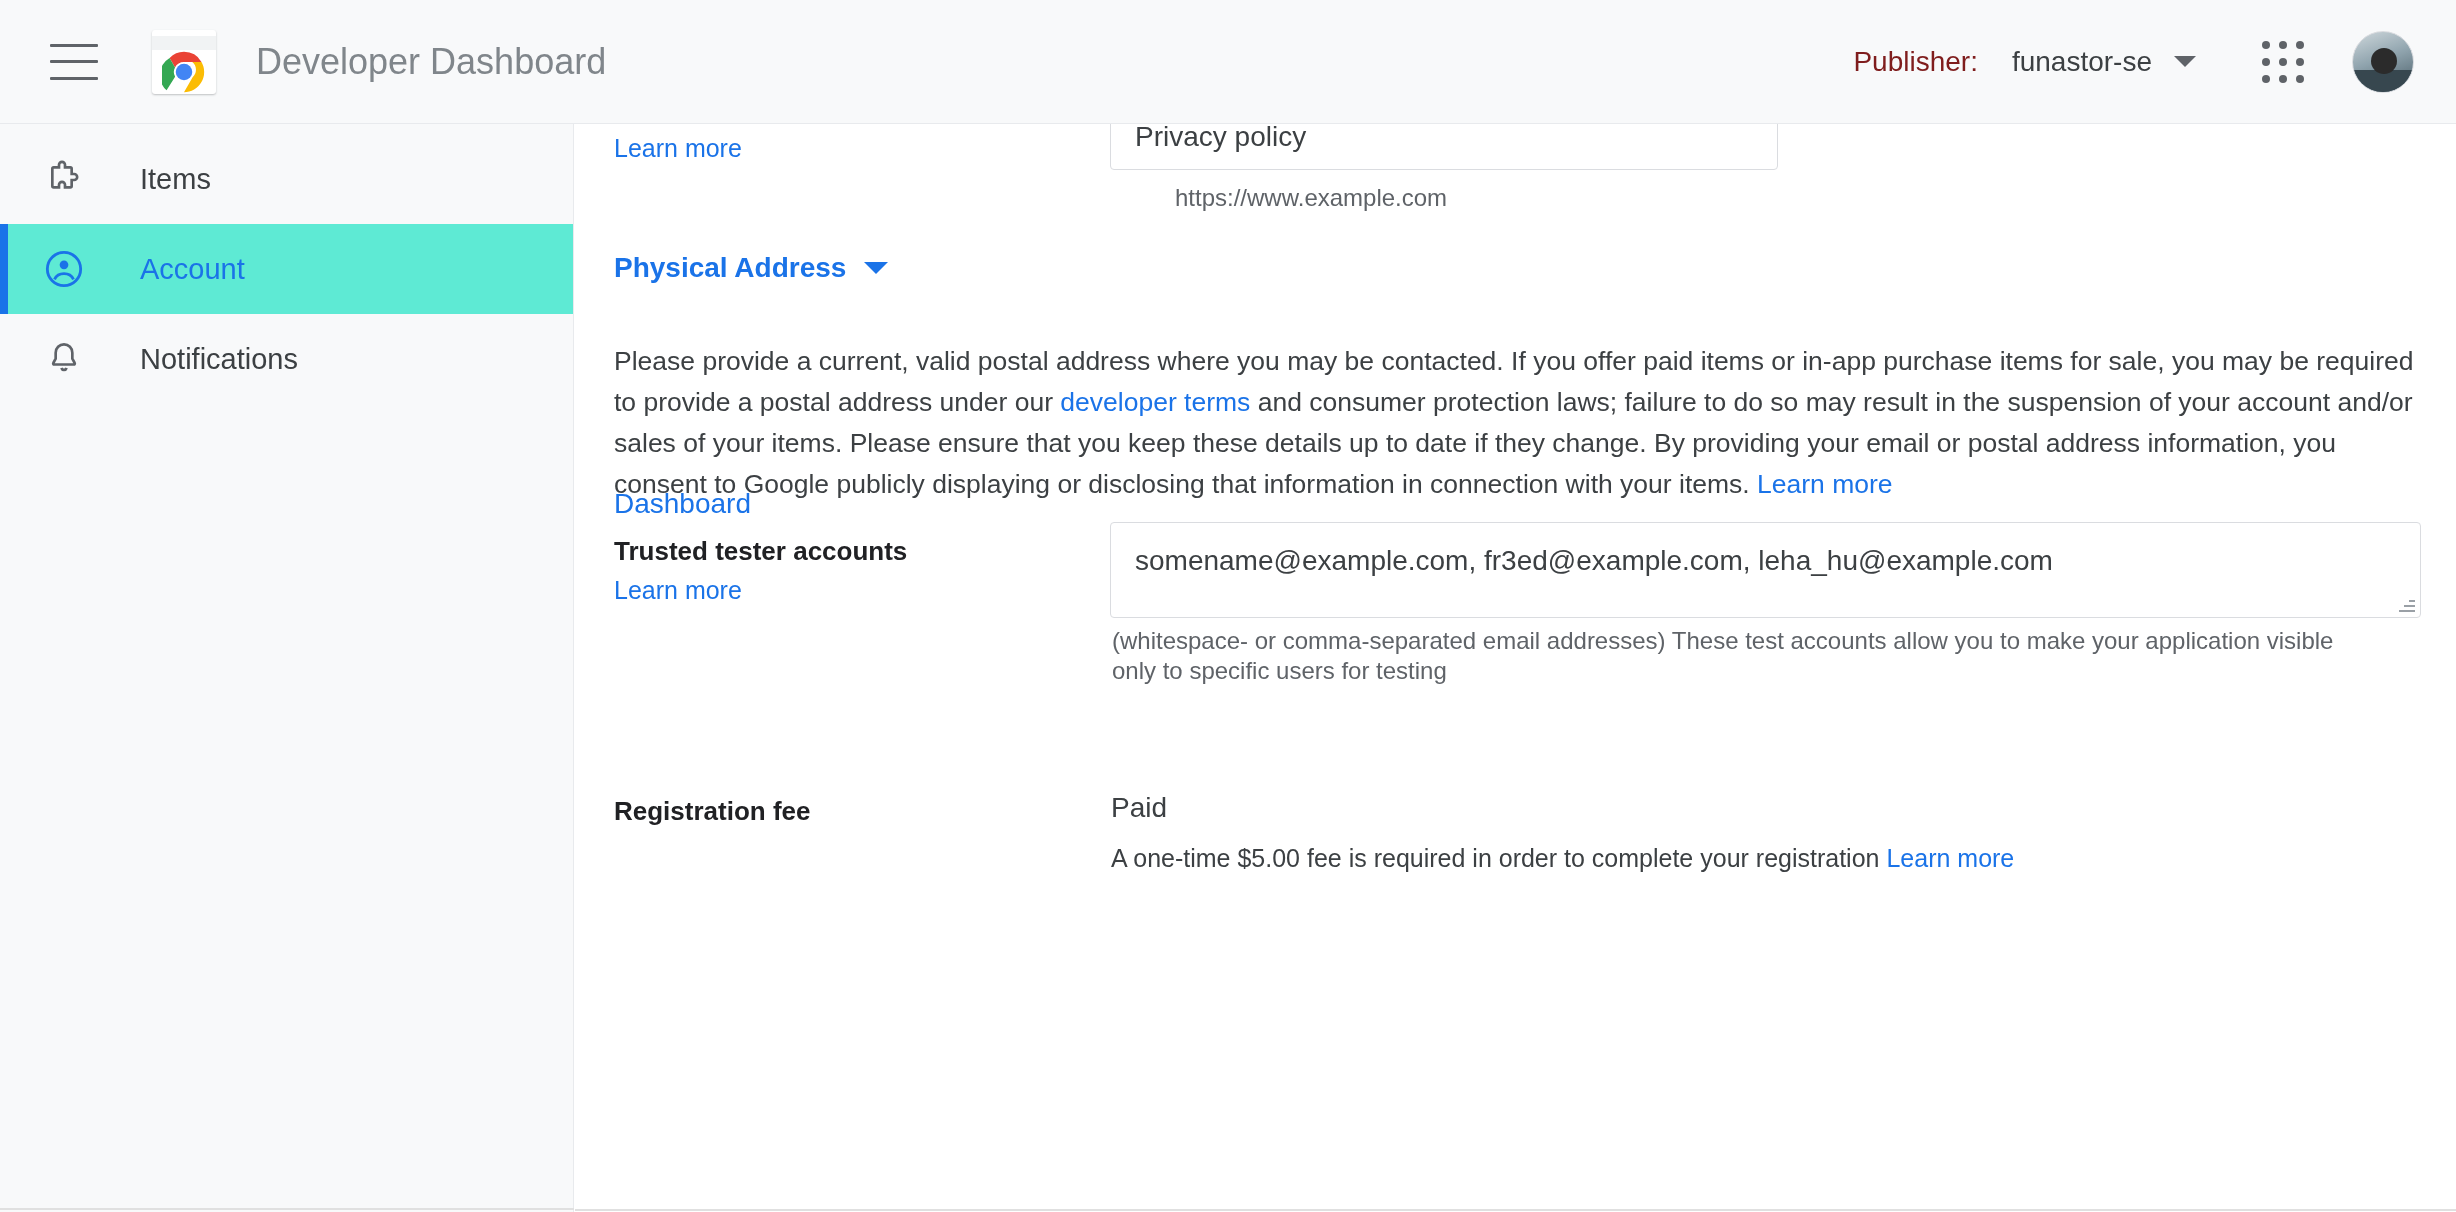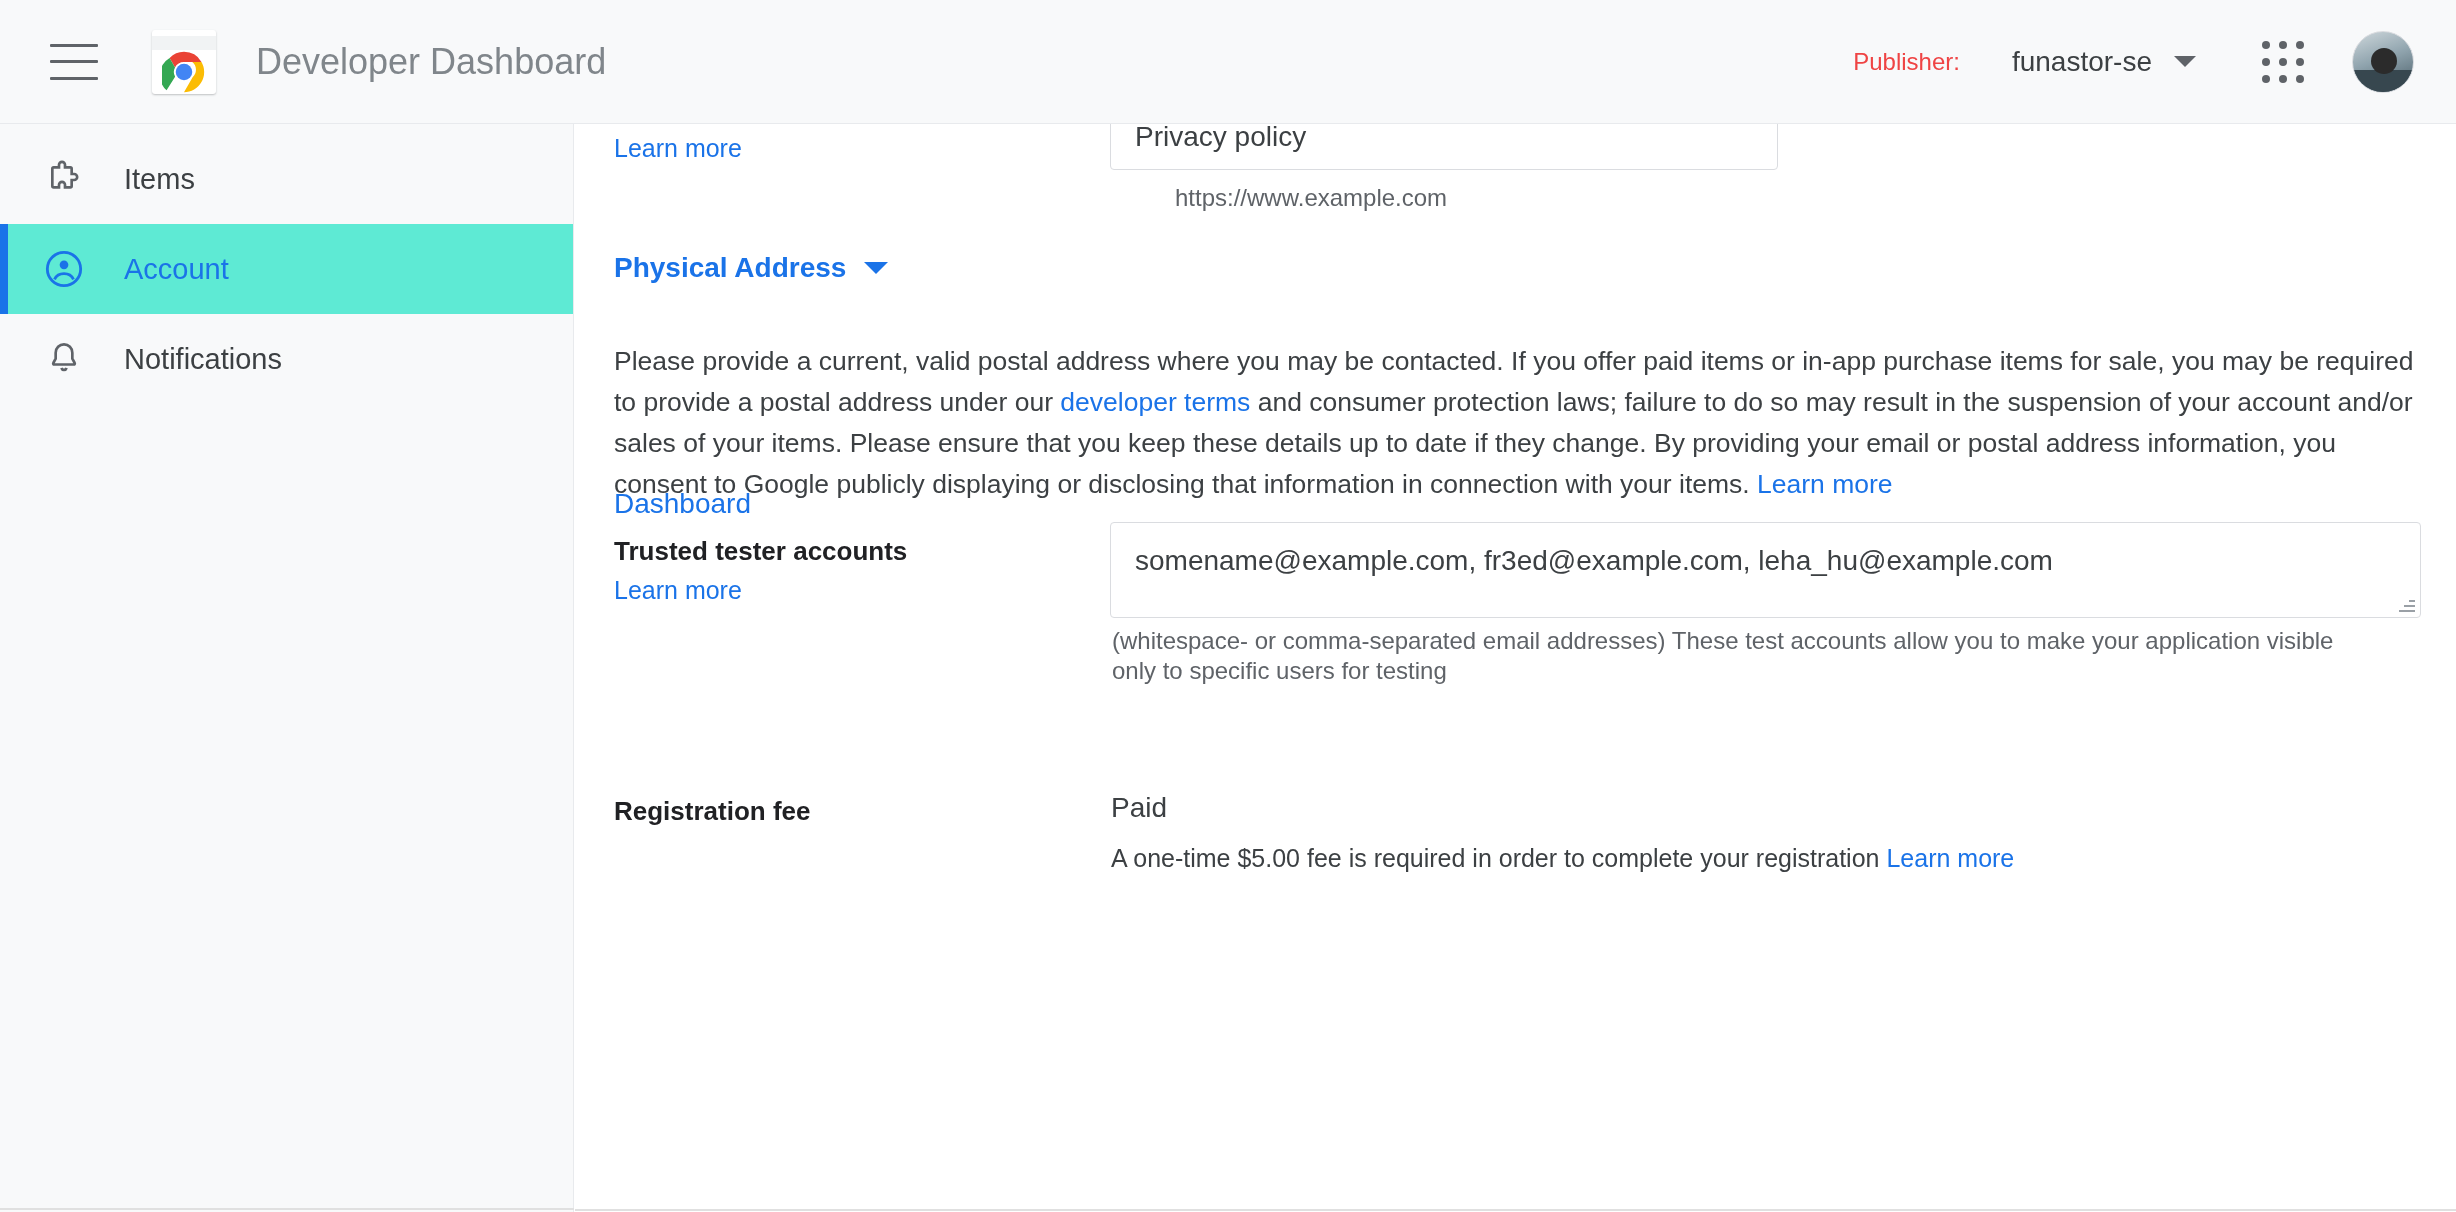--- a/index.html
+++ b/index.html
@@ -78,23 +78,23 @@
     font-weight: normal;
   }
   .topbar-right {
     margin-left: auto;
     display: flex;
     align-items: center;
     padding-right: 42px;
     gap: 0;
   }
   .publisher-label {
-    font-size: 24px;
-    color: #ef4444;
-    margin-right: 52px;
+    font-size: 28px;
+    color: #7f1d1d;
+    margin-right: 34px;
   }
   .publisher-select {
     display: flex;
     align-items: center;
     gap: 22px;
     cursor: pointer;
   }
   .publisher-value {
     font-size: 28px;
     color: #3c4043;
@@ -171,21 +171,21 @@
     color: #1a73e8;
   }
   .nav-item.active::before {
     content:"";
     position:absolute;
     left:0; top:0; bottom:0;
     width: 8px;
     background:#1a73e8;
   }
   .nav-icon { width: 40px; height: 40px; display:block; }
-  .nav-label { line-height: 1; }
+  .nav-label { line-height: 1; margin-left: 16px; }
 
   
   .content {
     position: absolute;
     top: 124px;
     left: 575px;
     width: 1881px;
     height: 1088px;
     background: #ffffff;
     overflow: hidden;

